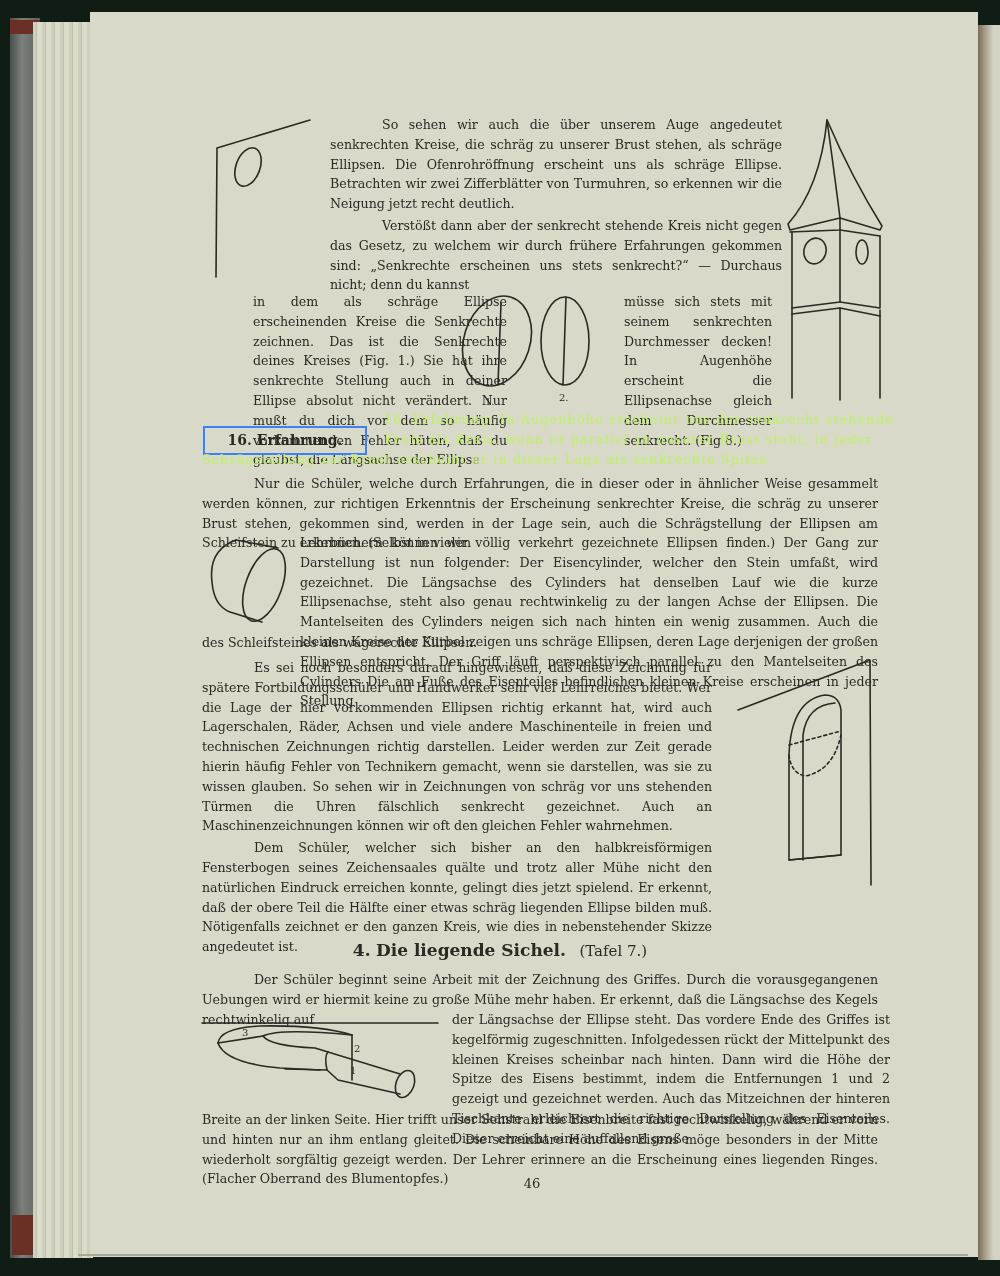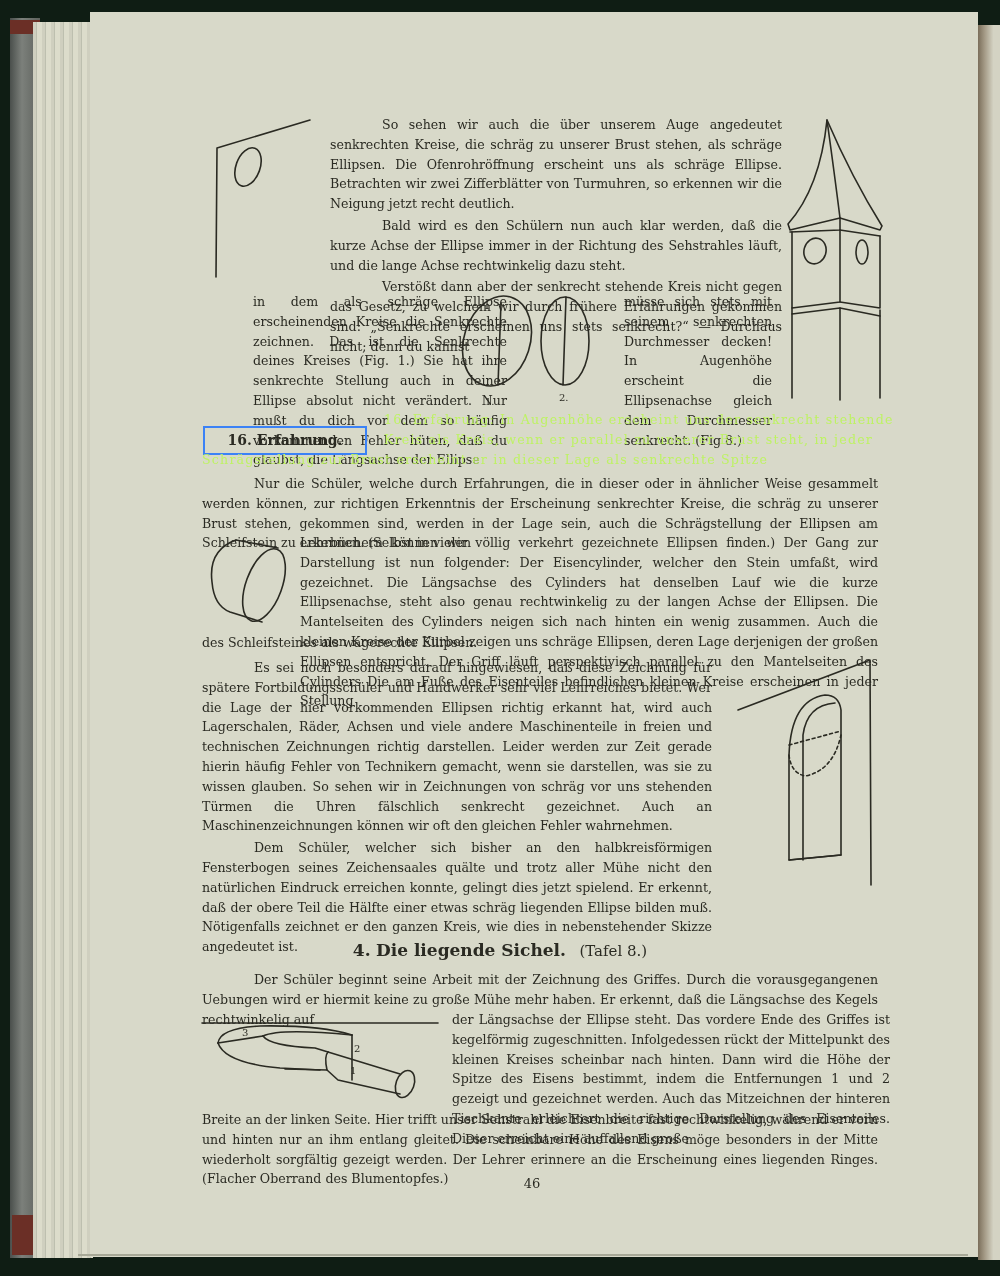--- a/index.html
+++ b/index.html
@@ -53,21 +53,20 @@
   <path d="M12 190 L12 196 L60 190 L100 198 L100 192"></path>
   <path d="M12 196 L12 280"></path>
   <path d="M60 190 L60 282"></path>
   <path d="M100 198 L100 280"></path>
   <ellipse cx="35" cy="133" rx="11" ry="13" transform="rotate(15 35 133)"></ellipse>
   <ellipse cx="82" cy="134" rx="6" ry="12"></ellipse>
 </svg>
 
 <div class="txt" style="left:330px;top:115px;width:452px;">
   <p class="ind">So sehen wir auch die über unserem Auge angedeutet senkrechten Kreise, die schräg zu unserer Brust stehen, als schräge Ellipsen. Die Ofenrohröffnung erscheint uns als schräge Ellipse. Betrachten wir zwei Zifferblätter von Turmuhren, so erkennen wir die Neigung jetzt recht deutlich.</p>
-  <p class="ind" style="margin-top:2px">Bald wird es den Schülern nun auch klar werden, daß die kurze Achse der Ellipse immer in der Richtung des Sehstrahles läuft, und die lange Achse rechtwinkelig dazu steht.</p>
   <p class="ind" style="margin-top:2px">Verstößt dann aber der senkrecht stehende Kreis nicht gegen das Gesetz, zu welchem wir durch frühere Erfahrungen gekommen sind: „Senkrechte erscheinen uns stets senkrecht?“ — Durchaus nicht; denn du kannst</p>
 </div>
 
 <div class="txt" style="left:206px;top:292px;width:254px;margin-left:47px;">
   <p>in dem als schräge Ellipse erscheinenden Kreise die Senkrechte zeichnen. Das ist die Senkrechte deines Kreises (Fig. 1.) Sie hat ihre senkrechte Stellung auch in deiner Ellipse absolut nicht verändert. Nur mußt du dich vor dem so häufig vorkommenden Fehler hüten, daß du glaubst, die Längsachse der Ellipse</p>
 </div>
 
 <svg class="fig" style="left:455px;top:293px;width:170px;height:115px" viewBox="0 0 170 115">
   <ellipse cx="42" cy="48" rx="33" ry="46" transform="rotate(18 42 48)"></ellipse>
   <path d="M46 10 L43 92"></path>
@@ -113,21 +112,21 @@
   <path d="M54 205 L54 100 Q56 45 90 40 Q104 40 106 55 L106 200 Z"></path>
   <path d="M68 205 L68 80 Q72 50 100 48"></path>
   <path d="M54 90 L106 76" stroke-dasharray="3 3"></path>
   <path d="M54 100 Q56 118 70 121 Q98 116 106 80" stroke-dasharray="3 3"></path>
   <path d="M54 205 L106 200"></path>
 </svg>
 
 <div class="section-title">
   <b>4.</b>
   <b>Die liegende Sichel.</b>
-  <span style="margin-left:8px;font-size:15px">(Tafel 8.)</span>
+  <span style="margin-left:8px;font-size:15px">(Tafel 7.)</span>
 </div>
 
 <div class="txt" style="left:202px;top:970px;width:676px;">
   <p class="ind">Der Schüler beginnt seine Arbeit mit der Zeichnung des Griffes. Durch die vorausgegangenen Uebungen wird er hiermit keine zu große Mühe mehr haben. Er erkennt, daß die Längsachse des Kegels rechtwinkelig auf</p>
 </div>
 
 <svg class="fig" style="left:200px;top:1018px;width:240px;height:100px" viewBox="0 0 240 100">
   <path d="M2 5 L238 5"></path>
   <path d="M18 25 Q20 10 60 8 Q120 7 152 17"></path>
   <path d="M18 25 Q25 45 80 50 L120 52"></path>

